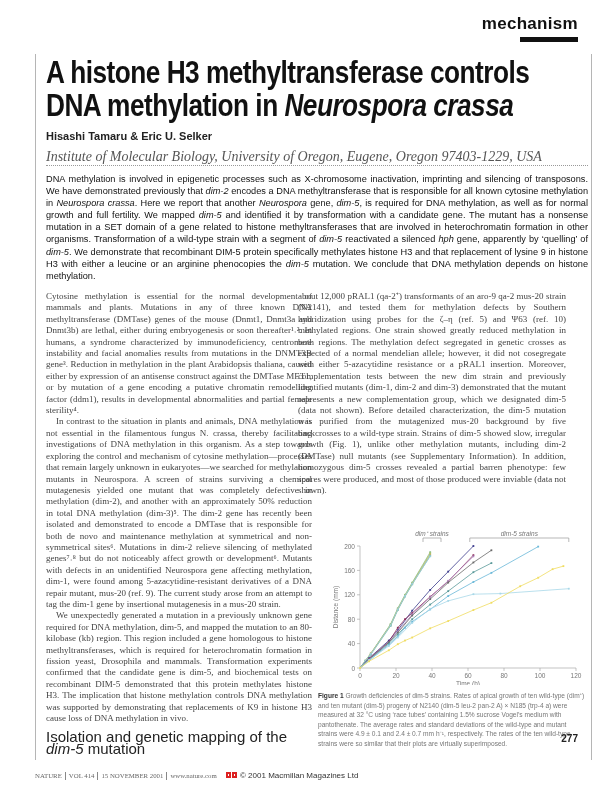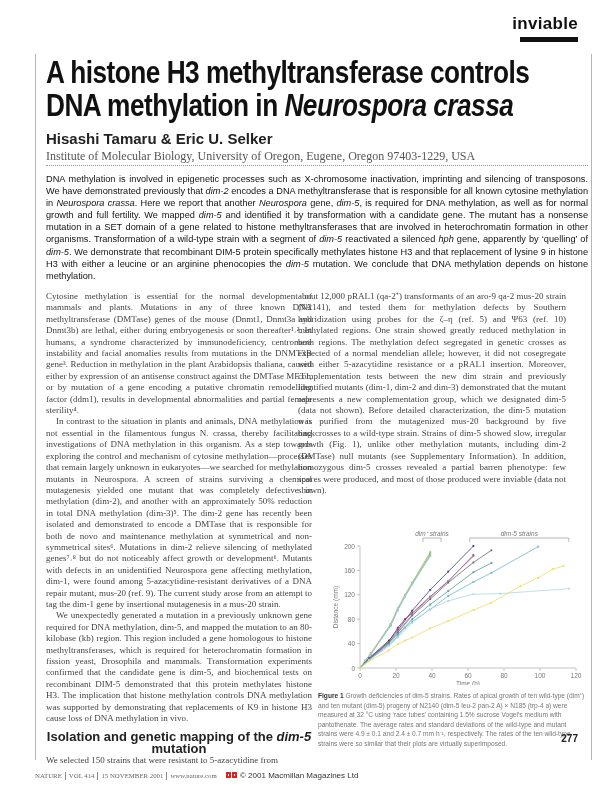--- a/index.html
+++ b/index.html
@@ -3,64 +3,63 @@
 <meta charset="utf-8">
 <style>
   html, body { margin: 0; padding: 0; background: #ffffff; }
   body { width: 612px; height: 792px; position: relative; overflow: hidden; color: #1a1a1a; }
   .abs { position: absolute; }
   .section-tag { top: 14px; right: 34px; font-family: "Liberation Sans", sans-serif; font-weight: bold; font-size: 17px; letter-spacing: 0.3px; color: #111; }
   .section-bar { top: 37px; right: 34px; width: 58px; height: 5px; background: #111; }
   .frame { left: 35px; top: 54px; width: 555px; height: 706px; border-left: 1px solid #b5b5b5; border-right: 1px solid #b5b5b5; }
   .title { left: 46px; top: 56px; width: 545px; font-family: "Liberation Sans", sans-serif; font-weight: bold; font-size: 30.5px; line-height: 33px; letter-spacing: -0.6px; color: #111; transform: scaleX(0.86); transform-origin: left top; white-space: nowrap; }
   .title .it { font-style: italic; }
-  .authors { left: 46px; top: 130px; font-family: "Liberation Sans", sans-serif; font-weight: bold; font-size: 15px; color: #222; }
-  .affil { left: 46px; top: 149px; font-family: "Liberation Serif", serif; font-size: 12px; color: #555; }
+  .authors { left: 46px; top: 130px; font-family: "Liberation Sans", sans-serif; font-weight: bold; font-size: 11px; color: #222; }
+  .affil { left: 46px; top: 149px; font-family: "Liberation Serif", serif; font-style: italic; font-size: 14px; color: #555; }
   .rule { left: 46px; top: 165px; width: 542px; border-top: 1px dotted #999; }
   .abstract { left: 46px; top: 173px; width: 542px; font-family: "Liberation Sans", sans-serif; font-size: 9.2px; line-height: 12.1px; color: #111; text-align: justify; }
   .abstract i { font-style: italic; }
   .col { font-family: "Liberation Serif", serif; font-size: 9px; line-height: 11.4px; color: #444; text-align: justify; }
   .col p { margin: 0; }
   .col p.ind { text-indent: 10px; }
   .col1 { left: 46px; top: 291px; width: 266px; }
   .col2 { left: 298px; top: 291px; width: 268px; }
-  .subhead { font-family: "Liberation Sans", sans-serif; font-weight: bold; font-size: 13px; color: #222; margin: 7px 0 1px 0 !important; text-align: center; }
+  .subhead { font-family: "Liberation Sans", sans-serif; font-weight: normal; font-size: 15px; color: #222; margin: 7px 0 1px 0 !important; text-align: left; }
   .chart-wrap { left: 318px; top: 530px; width: 268px; height: 155px; }
   .caption { left: 318px; top: 691px; width: 268px; font-family: "Liberation Sans", sans-serif; font-size: 6.6px; line-height: 9.6px; color: #777; }
   .caption b { color: #333; font-weight: bold; }
   .footer-left { left: 35px; top: 772px; font-family: "Liberation Serif", serif; font-size: 6.8px; color: #666; }
   .footer-mid { left: 226px; top: 771px; font-family: "Liberation Sans", sans-serif; font-size: 8px; color: #333; display: flex; align-items: flex-start; gap: 3px; }
   .footer-right { right: 34px; top: 726px; font-family: "Liberation Sans", sans-serif; font-weight: bold; font-size: 10px; color: #222; margin-top: 7px; }
   .sep { display: inline-block; width: 1px; height: 8px; background: #888; vertical-align: middle; margin: 0 3px; }
 </style>
 </head>
 <body>
 
-<div class="abs section-tag">inviable</div>
+<div class="abs section-tag">mechanism</div>
 <div class="abs section-bar"></div>
 
 <div class="abs frame"></div>
 
 <div class="abs title">
   <div>A histone H3 methyltransferase controls</div>
   <div><span>DNA methylation in </span><span class="it">Neurospora crassa</span></div>
 </div>
 
 <div class="abs authors">Hisashi Tamaru &amp; Eric U. Selker</div>
 <div class="abs affil">Institute of Molecular Biology, University of Oregon, Eugene, Oregon 97403-1229, USA</div>
 <div class="abs rule"></div>
 
 <div class="abs abstract"><span>DNA methylation is involved in epigenetic processes such as X-chromosome inactivation, imprinting and silencing of transposons. We have demonstrated previously that </span><i>dim-2</i><span> encodes a DNA methyltransferase that is responsible for all known cytosine methylation in </span><i>Neurospora crassa</i><span>. Here we report that another </span><i>Neurospora</i><span> gene, </span><i>dim-5</i><span>, is required for DNA methylation, as well as for normal growth and full fertility. We mapped </span><i>dim-5</i><span> and identified it by transformation with a candidate gene. The mutant has a nonsense mutation in a SET domain of a gene related to histone methyltransferases that are involved in heterochromatin formation in other organisms. Transformation of a wild-type strain with a segment of </span><i>dim-5</i><span> reactivated a silenced </span><i>hph</i><span> gene, apparently by ‘quelling’ of </span><i>dim-5</i><span>. We demonstrate that recombinant DIM-5 protein specifically methylates histone H3 and that replacement of lysine 9 in histone H3 with either a leucine or an arginine phenocopies the </span><i>dim-5</i><span> mutation. We conclude that DNA methylation depends on histone methylation.</span></div>
 
 <div class="abs col col1">
   <p>Cytosine methylation is essential for the normal development of mammals and plants. Mutations in any of three known DNA methyltransferase (DMTase) genes of the mouse (Dnmt1, Dnmt3a and Dnmt3b) are lethal, either during embryogenesis or soon thereafter¹˒². In humans, a syndrome characterized by immunodeficiency, centromere instability and facial anomalies results from mutations in the DNMT3B gene³. Reduction in methylation in the plant Arabidopsis thaliana, caused either by expression of an antisense construct against the DMTase MET1, or by mutation of a gene encoding a putative chromatin remodelling factor (ddm1), results in developmental abnormalities and partial female sterility⁴.</p>
   <p class="ind">In contrast to the situation in plants and animals, DNA methylation is not essential in the filamentous fungus N. crassa, thereby facilitating investigations of DNA methylation in this organism. As a step towards exploring the control and mechanism of cytosine methylation—processes that remain largely unknown in eukaryotes—we searched for methylation mutants in Neurospora. A screen of strains surviving a chemical mutagenesis yielded one mutant that was completely defective in methylation (dim-2), and another with an approximately 50% reduction in total DNA methylation (dim-3)⁵. The dim-2 gene has recently been isolated and demonstrated to encode a DMTase that is responsible for both de novo and maintenance methylation at symmetrical and non-symmetrical sites⁶. Mutations in dim-2 relieve silencing of methylated genes⁷˒⁸ but do not noticeably affect growth or development⁶. Mutants with defects in an unidentified Neurospora gene affecting methylation, dim-1, were found among 5-azacytidine-resistant derivatives of a DNA repair mutant, mus-20 (ref. 9). The current study arose from an attempt to tag the dim-1 gene by insertional mutagenesis in a mus-20 strain.</p>
   <p class="ind">We unexpectedly generated a mutation in a previously unknown gene required for DNA methylation, dim-5, and mapped the mutation to an 80-kilobase (kb) region. This region included a gene homologous to histone methyltransferases, which is required for heterochromatin formation in fission yeast, Drosophila and mammals. Transformation experiments confirmed that the candidate gene is dim-5, and biochemical tests on recombinant DIM-5 demonstrated that this protein methylates histone H3. The implication that histone methylation controls DNA methylation was supported by demonstrating that replacements of K9 in histone H3 cause loss of DNA methylation in vivo.</p>
   <p class="subhead"><span>Isolation and genetic mapping of the </span><i>dim-5</i><span> mutation</span></p>
-  <p>We selected 150 strains that were resistant to 5-azacytidine from</p>
 </div>
 
 <div class="abs col col2">
   <p>about 12,000 pRAL1 (qa-2⁺) transformants of an aro-9 qa-2 mus-20 strain (N2141), and tested them for methylation defects by Southern hybridization using probes for the ζ–η (ref. 5) and Ψ63 (ref. 10) methylated regions. One strain showed greatly reduced methylation in both regions. The methylation defect segregated in genetic crosses as expected of a normal mendelian allele; however, it did not cosegregate with either 5-azacytidine resistance or a pRAL1 insertion. Moreover, complementation tests between the new dim strain and previously identified mutants (dim-1, dim-2 and dim-3) demonstrated that the mutant represents a new complementation group, which we designated dim-5 (data not shown). Before detailed characterization, the dim-5 mutation was purified from the mutagenized mus-20 background by five backcrosses to a wild-type strain. Strains of dim-5 showed slow, irregular growth (Fig. 1), unlike other methylation mutants, including dim-2 (DMTase) null mutants (see Supplementary Information). In addition, homozygous dim-5 crosses revealed a partial barren phenotype: few spores were produced, and most of those produced were inviable (data not shown).</p>
 </div>
 
 <div class="abs chart-wrap">
   <svg id="chart" width="268" height="155">
     <g id="axes">
         <line x1="42" y1="16" x2="42" y2="138" stroke="#aaa" stroke-width="0.7"></line>

